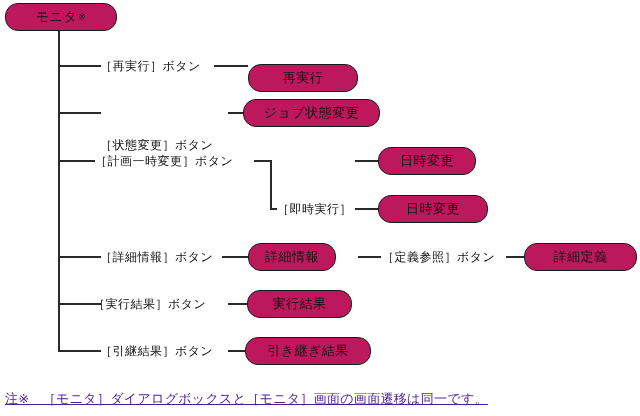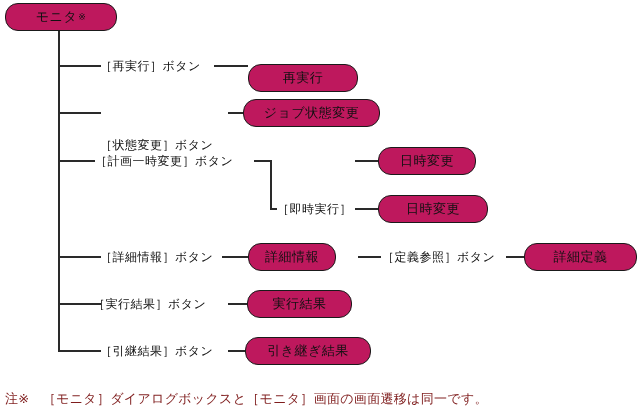--- a/index.html
+++ b/index.html
@@ -13,21 +13,21 @@
     display:flex;align-items:center;justify-content:center;
     font-size:13px;letter-spacing:.5px;white-space:nowrap;
   }
   .btn-label{
     position:absolute;height:28px;line-height:28px;font-size:12px;
     letter-spacing:.5px;white-space:nowrap;
   }
   .hline{position:absolute;height:1.5px;background:#2a2a2a;}
   .vline{position:absolute;width:1.5px;background:#2a2a2a;}
   .sup-mark{font-size:9px;vertical-align:super;margin-left:1px;}
-  .footnote{position:absolute;font-size:13px;letter-spacing:.3px;white-space:nowrap;color:#7f1d1d;}
+  .footnote{position:absolute;font-size:13px;letter-spacing:.3px;white-space:nowrap;color:#4c1d95;text-decoration:underline;}
 </style>
 </head>
 <body>
 
 <div class="canvas">
 
   <div class="screen-box" style="left:5px;top:3px;width:112px;">
     <span>モニタ</span>
       <span class="sup-mark">※</span>
   </div>

